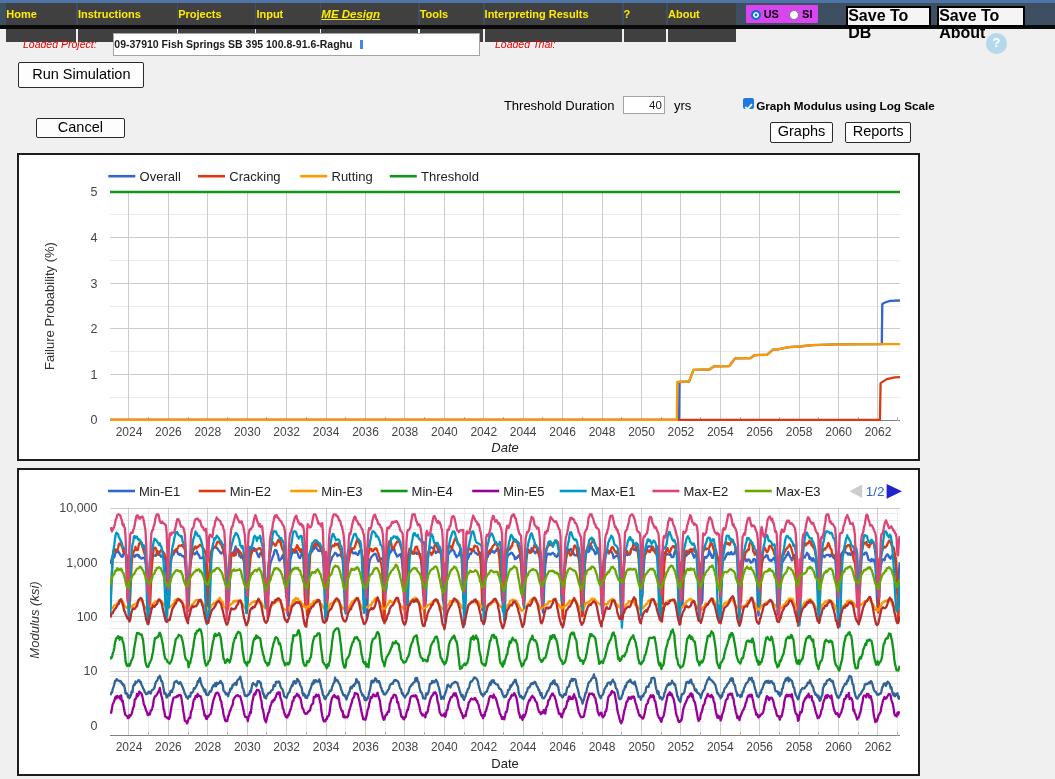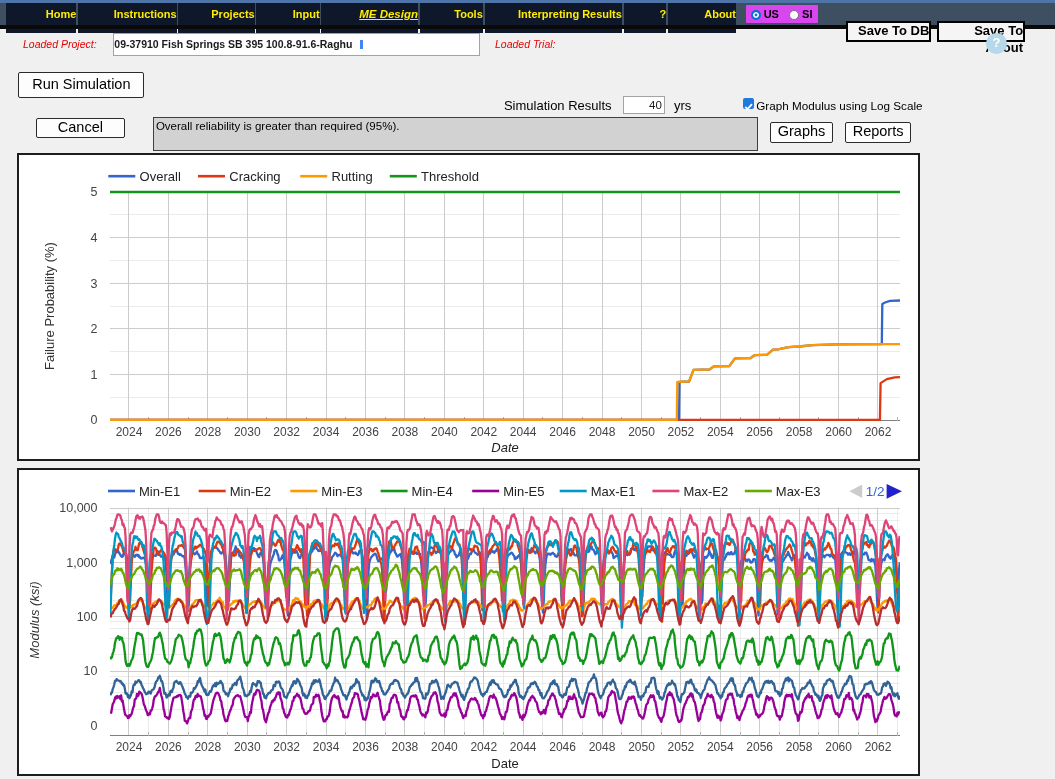--- a/index.html
+++ b/index.html
@@ -1,34 +1,34 @@
 <!DOCTYPE html>
 <html><head><meta charset="utf-8"><style>
 *{margin:0;padding:0;box-sizing:border-box;font-family:"Liberation Sans",sans-serif}
 body{width:1055px;height:779px;overflow:hidden}
 #page{position:relative;width:1055px;height:779px;background:#f0f0f0}
 .abs{position:absolute}
 #strip{left:0;top:0;width:1055px;height:3px;background:#4e74a8}
 #navbar{left:0;top:3px;width:1055px;height:22.4px;background:#3e4f61}
-.nav{position:absolute;top:0;height:30px;background:#0f172a;color:#ffec00;font-weight:bold;
- font-size:11px;text-align:right;line-height:22px}
+.nav{position:absolute;top:0;height:39px;background:#404040;color:#ffec00;font-weight:bold;
+ font-size:11px;text-align:left;line-height:22px}
 .med{font-style:italic;text-decoration:underline;font-size:11.5px}
 #blackline{left:0;top:25.4px;width:1055px;height:3.2px;background:#0a0a0a}
 .redlbl{position:absolute;color:#e60000;font-weight:normal;font-style:italic;font-size:10.5px}
 .inputbox{position:absolute;background:#fff;border:1px solid #a3a3a3;font-size:10.5px;font-weight:bold;
  color:#1a1a1a;line-height:20px;white-space:nowrap;overflow:hidden}
 .btn{position:absolute;background:#fdfdfd;border:1.5px solid #2b2b2b;text-align:center;color:#000;
  border-radius:2px;font-size:14.5px}
 #radiobox{left:745.6px;top:5.1px;width:72.5px;height:17.9px;background:#d946ef;border-radius:1px;
  font-size:11px;font-weight:bold;color:#000;line-height:18px;white-space:nowrap}
 .radio{display:inline-block;width:10px;height:10px;border-radius:50%;vertical-align:-1.5px}
 #r1{border:2.8px solid #0a6cd6;background:#1273d8;box-shadow:inset 0 0 0 1.6px #fff;margin-left:5px}
 #r2{border:1.2px solid #777;background:#fff;margin-left:7px}
-.saveb{position:absolute;top:21px;height:20.9px;background:#f5f5f5;border:2px solid #000;
- font-size:13px;font-weight:bold;text-align:right;line-height:16.5px;color:#000}
+.saveb{position:absolute;top:6px;height:20.9px;background:#f5f5f5;border:2px solid #000;
+ font-size:16px;font-weight:bold;text-align:left;line-height:16.5px;color:#000}
 #dash{left:152.9px;top:95.5px;width:329.2px;height:18.5px;border:1px dashed #444;font-size:12px;
  font-weight:bold;font-style:italic;color:#111;line-height:16.5px}
 .dseg{position:absolute;top:0}
 #statbox{left:152.9px;top:116.9px;width:604.9px;height:34.1px;background:#d2d2d2;
  border:1.5px solid #3e3e3e;font-size:11.5px;color:#000;padding:2px 0 0 2px}
 .card{position:absolute;left:17.3px;width:902.5px;background:#fff;border:2px solid #1d1d1d}
 .cb{position:absolute;font-size:13px;color:#000}
 #chk{position:absolute;left:742.5px;top:98.3px;width:11.2px;height:11.2px;background:#1f7ae0;border-radius:2px}
 </style></head><body>
 <div id="page">
@@ -49,32 +49,31 @@
  <div class="saveb" style="left:846.2px;width:85.2px">Save To DB</div>
  <div class="saveb" style="left:937.2px;width:87.9px">Save To About</div>
 
  <div class="redlbl" style="left:23px;top:38px">Loaded Project:</div>
  <div class="inputbox" style="left:113.3px;top:33px;width:366.5px;height:22.5px">09-37910 Fish Springs SB 395 100.8-91.6-Raghu</div>
  <div class="abs" style="left:359.5px;top:39.5px;width:3.2px;height:9px;background:#4285f4"></div>
  <div class="redlbl" style="left:495px;top:38px">Loaded Trial:</div>
  <div class="abs" style="left:986.2px;top:33.2px;width:20.6px;height:20.6px;border-radius:50%;background:#b5d8eb;
    color:#fff;font-weight:bold;font-size:13px;text-align:center;line-height:20.6px">?</div>
 
- <div class="btn" style="left:18.2px;top:72px;width:126.3px;height:25.7px;line-height:22px">Run Simulation</div>
-
- <div class="cb" style="left:503.9px;top:98px">Simulation Results</div>
+ <div class="btn" style="left:18.2px;top:62px;width:126.3px;height:25.7px;line-height:22px">Run Simulation</div>
+
+ <div class="cb" style="left:503.9px;top:98px">Threshold Duration</div>
  <div class="inputbox" style="left:623.2px;top:95.7px;width:42.2px;height:18.5px;text-align:right;padding:0 2.5px 0 0;font-weight:normal;font-size:11.5px;line-height:17.5px">40</div>
  <div class="cb" style="left:674px;top:98px">yrs</div>
  <div class="abs" id="chk"><svg width="11.2" height="11.2" viewBox="0 0 14 14">
         <path d="M2.8 7.4 L5.6 10.2 L11.2 4" stroke="#fff" stroke-width="2.2" fill="none"></path>
       </svg></div>
- <div class="cb" style="left:756.2px;top:98.5px;font-weight:normal;font-size:11.7px">Graph Modulus using Log Scale</div>
+ <div class="cb" style="left:756.2px;top:98.5px;font-weight:bold;font-size:11.7px">Graph Modulus using Log Scale</div>
 
  <div class="btn" style="left:35.7px;top:117.6px;width:89.4px;height:20.5px;line-height:17px">Cancel</div>
- <div class="abs" id="statbox">Overall reliability is greater than required (95%).</div>
  <div class="btn" style="left:770.1px;top:122.2px;width:62.9px;height:20.7px;line-height:17px">Graphs</div>
  <div class="btn" style="left:844.9px;top:122.2px;width:66.4px;height:20.7px;line-height:17px">Reports</div>
 
  <div class="card" style="top:153.3px;height:307.9px"></div>
  <div class="card" style="top:468px;height:307.5px"></div>
  <div class="abs" style="left:0;top:0"><svg width="1055" height="779" viewBox="0 0 1055 779" font-family="Liberation Sans, sans-serif">
         <clipPath id="clip1">
           <rect x="110.0" y="185" width="790.0" height="236"></rect>
         </clipPath>
         <line x1="110.0" y1="397.5" x2="900.0" y2="397.5" stroke="#ebebeb"></line>

